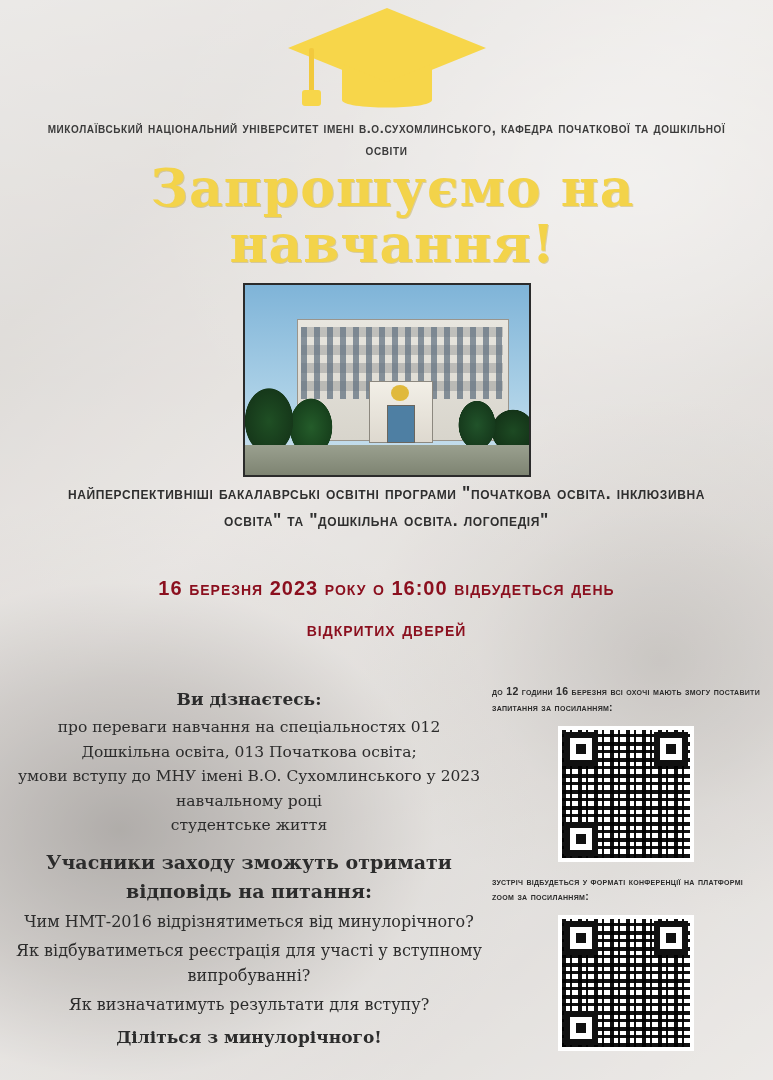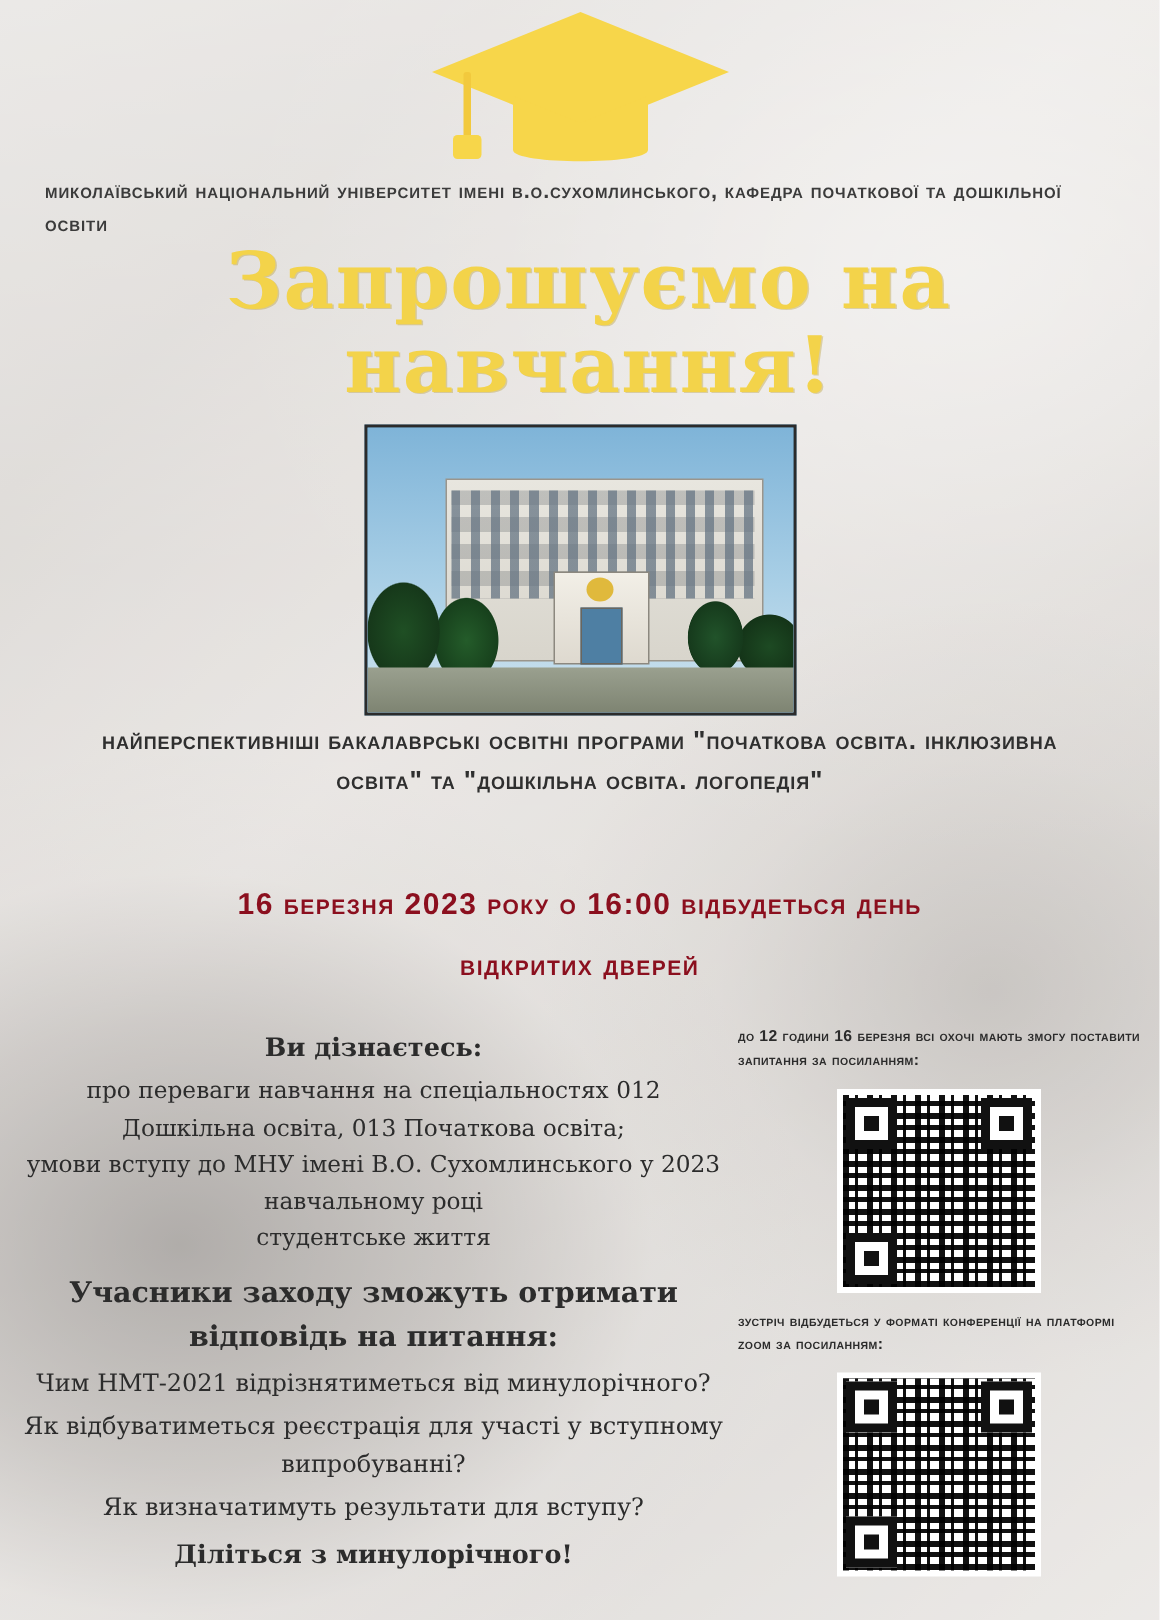--- a/index.html
+++ b/index.html
@@ -49,20 +49,21 @@
     position: absolute;
     inset: 0;
     z-index: 5;
   }
 
   .uni-line {
     position: absolute;
     top: 118px;
     left: 0;
     right: 0;
+    text-align: center;
     color: #3b3b3b;
     font-size: 14.5px;
     font-weight: bold;
     letter-spacing: 0.6px;
     line-height: 1.5;
     font-variant: small-caps;
     text-transform: lowercase;
     padding: 0 30px;
   }
 
@@ -142,21 +143,21 @@
     font-size: 17.5px;
     line-height: 1.55;
     letter-spacing: 0.6px;
     font-variant: small-caps;
     text-transform: lowercase;
     padding: 0 56px;
   }
 
   .event {
     position: absolute;
-    top: 583px;
+    top: 568px;
     left: 0;
     right: 0;
     text-align: center;
     color: #8b0f1e;
     font-weight: bold;
     font-size: 20px;
     line-height: 2.05;
     letter-spacing: 1px;
     font-variant: small-caps;
     text-transform: lowercase;
@@ -292,21 +293,21 @@
     </div>
 
     <div class="left-col">
       <div class="lc-title">Ви дізнаєтесь:</div>
       <div class="lc-list">
         <div>про переваги навчання на спеціальностях 012 Дошкільна освіта, 013 Початкова освіта;</div>
         <div>умови вступу до МНУ імені В.О. Сухомлинського у 2023 навчальному році</div>
         <div>студентське життя</div>
       </div>
       <div class="lc-title2">Учасники заходу зможуть отримати відповідь на питання:</div>
-      <div class="lc-q">Чим НМТ-2021 відрізнятиметься від минулорічного?</div>
+      <div class="lc-q">Чим НМТ-2016 відрізнятиметься від минулорічного?</div>
       <div class="lc-q">Як відбуватиметься реєстрація для участі у вступному випробуванні?</div>
       <div class="lc-q">Як визначатимуть результати для вступу?</div>
       <div class="lc-share">Діліться з минулорічного!</div>
     </div>
 
     <div class="right-col">
       <div class="rc-note">До 12 години 16 березня всі охочі мають змогу поставити запитання за посиланням:</div>
       <div class="qr">
         <div class="qr-inner">
           <span class="qr-eye tl"></span>

